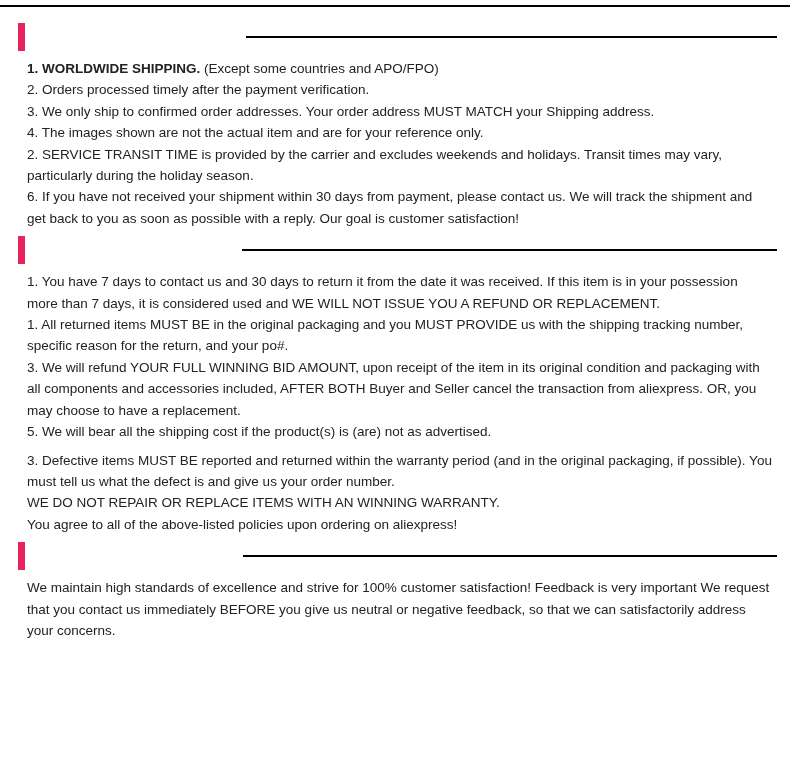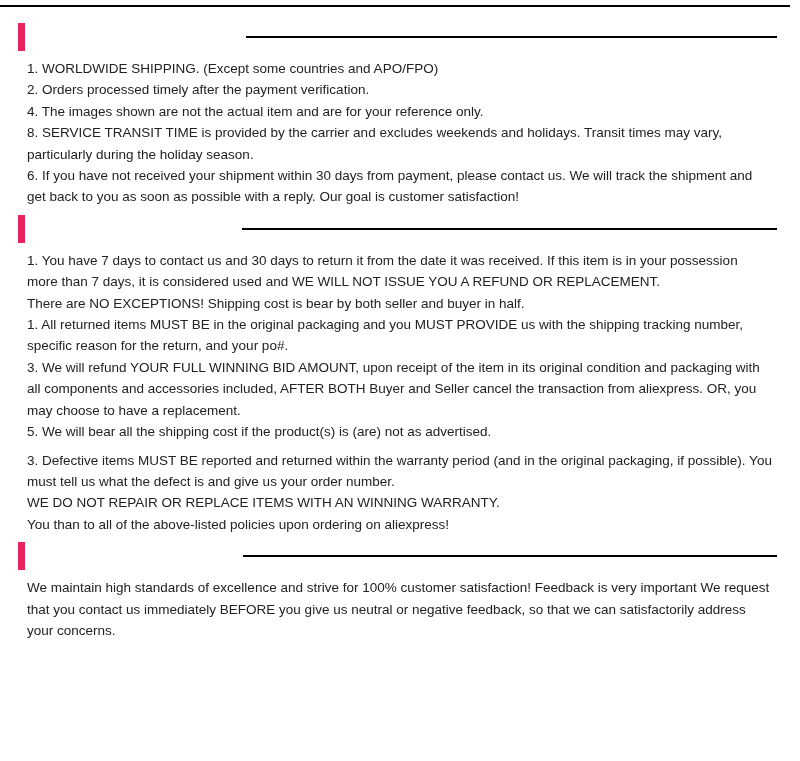--- a/index.html
+++ b/index.html
@@ -48,76 +48,76 @@
     background:#000;
     flex:1;
     margin-right:23px;
   }
   .body{margin:0 28px 0 27px;}
   .para{
     margin:0;
     font-size:13.5px;
     line-height:21.4px;
   }
-  .para b.lead{font-weight:normal;}
+  .para b.lead{font-weight:bold;}
 </style>
 </head>
 <body style="--accent: #E8245E; --header-bg: #000000; color: rgb(34, 34, 34);">
 
 <div class="top-rule"></div>
 
 <div id="content">
   <section class="policy">
     <div class="hdr">
       <span class="accent"></span>
       <h2 class="title">About Shipment</h2>
       <span class="rule"></span>
     </div>
     <div class="body">
   <p class="para"><b class="lead">1. WORLDWIDE SHIPPING.</b><span class="rest"> (Except some countries and APO/FPO)</span></p>
 
   <p class="para"><b class="lead"></b><span class="rest">2. Orders processed timely after the payment verification.</span></p>
 
+  <p class="para"><b class="lead"></b><span class="rest">3. We only ship to confirmed order addresses. Your order address MUST MATCH your Shipping address.</span></p>
 
   <p class="para"><b class="lead"></b><span class="rest">4. The images shown are not the actual item and are for your reference only.</span></p>
 
-  <p class="para"><b class="lead"></b><span class="rest">8. SERVICE TRANSIT TIME is provided by the carrier and excludes weekends and holidays. Transit times may vary, particularly during the holiday season.</span></p>
+  <p class="para"><b class="lead"></b><span class="rest">2. SERVICE TRANSIT TIME is provided by the carrier and excludes weekends and holidays. Transit times may vary, particularly during the holiday season.</span></p>
 
   <p class="para"><b class="lead"></b><span class="rest">6. If you have not received your shipment within 30 days from payment, please contact us. We will track the shipment and get back to you as soon as possible with a reply. Our goal is customer satisfaction!</span></p>
 
 </div>
   </section>
 
   <section class="policy">
     <div class="hdr">
       <span class="accent"></span>
       <h2 class="title">Return&amp;Refund</h2>
       <span class="rule"></span>
     </div>
     <div class="body">
   <p class="para"><b class="lead"></b><span class="rest">1. You have 7 days to contact us and 30 days to return it from the date it was received. If this item is in your possession more than 7 days, it is considered used and WE WILL NOT ISSUE YOU A REFUND OR REPLACEMENT.</span></p>
 
-  <p class="para"><b class="lead"></b><span class="rest">There are NO EXCEPTIONS! Shipping cost is bear by both seller and buyer in half.</span></p>
 
   <p class="para"><b class="lead"></b><span class="rest">1. All returned items MUST BE in the original packaging and you MUST PROVIDE us with the shipping tracking number, specific reason for the return, and your po#.</span></p>
 
   <p class="para"><b class="lead"></b><span class="rest">3. We will refund YOUR FULL WINNING BID AMOUNT, upon receipt of the item in its original condition and packaging with all components and accessories included, AFTER BOTH Buyer and Seller cancel the transaction from aliexpress. OR, you may choose to have a replacement.</span></p>
 
   <p class="para"><b class="lead"></b><span class="rest">5.  We will bear all the shipping cost if the product(s) is (are) not as advertised.</span></p>
 </div>
   </section>
 
   <section class="policy">
     <div class="body">
 
   <p class="para"><b class="lead"></b><span class="rest">3. Defective items MUST BE reported and returned within the warranty period (and in the original packaging, if possible). You must tell us what the defect is and give us your order number.</span></p>
 
   <p class="para"><b class="lead"></b><span class="rest">WE DO NOT REPAIR OR REPLACE ITEMS WITH AN WINNING WARRANTY.</span></p>
 
-  <p class="para"><b class="lead"></b><span class="rest">You than to all of the above-listed policies upon ordering on aliexpress!</span></p>
+  <p class="para"><b class="lead"></b><span class="rest">You agree to all of the above-listed policies upon ordering on aliexpress!</span></p>
 </div>
   </section>
 
   <section class="policy">
     <div class="hdr">
       <span class="accent"></span>
       <h2 class="title">About Feedback</h2>
       <span class="rule"></span>
     </div>
     <div class="body">

